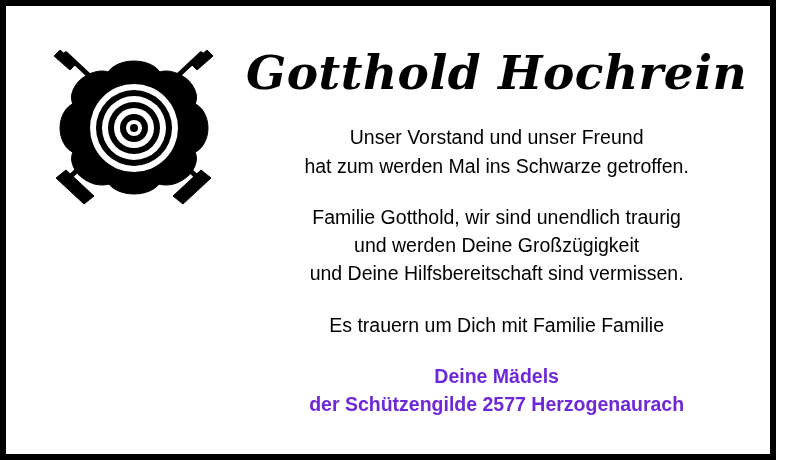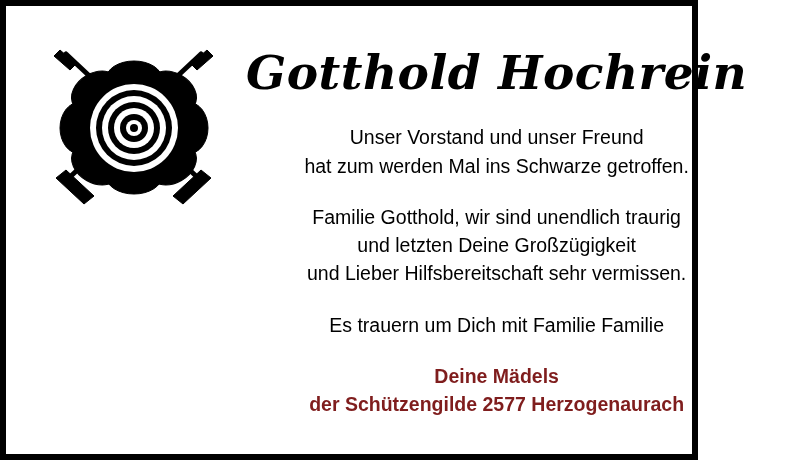--- a/index.html
+++ b/index.html
@@ -9,21 +9,21 @@
   }
   body {
     width: 800px;
     height: 460px;
     font-family: "Liberation Sans", sans-serif;
     overflow: hidden;
   }
   .obituary {
     position: relative;
     box-sizing: border-box;
-    width: 698px;
+    width: 776px;
     height: 460px;
     background: #ffffff;
     border: 6px solid #000000;
     padding: 0;
   }
   .inner {
     position: absolute;
     left: 0;
     top: 0;
     right: 0;
@@ -71,21 +71,21 @@
     margin: 12px;
   }
   .para.block-1 { margin-top: 26px; }
   .para.block-2 { margin-top: 23px; }
   .para.block-3 { margin-top: 23px; }
   .signature {
     font-family: "Liberation Sans", sans-serif;
     font-size: 19.5px;
     font-weight: 700;
     line-height: 1.45;
-    color: #7f1d1d;
+    color: #6d28d9;
     margin-top: 23px;
   }
   .line { display: block; }
 </style>
 </head>
 <body>
 
 <div class="obituary">
   <div class="inner">
 
@@ -135,22 +135,22 @@
 
       <div class="deceased-name">Gotthold Hochrein</div>
 
       <div class="para block-1">
         <span class="line">Unser Vorstand und unser Freund</span>
         <span class="line">hat zum werden Mal ins Schwarze getroffen.</span>
       </div>
 
       <div class="para block-2">
         <span class="line">Familie Gotthold, wir sind unendlich traurig</span>
-        <span class="line">und letzten Deine Großzügigkeit</span>
-        <span class="line">und Lieber Hilfsbereitschaft sehr vermissen.</span>
+        <span class="line">und werden Deine Großzügigkeit</span>
+        <span class="line">und Deine Hilfsbereitschaft sind vermissen.</span>
       </div>
 
       <div class="para block-3">
         <span class="line">Es trauern um Dich mit Familie Familie</span>
       </div>
 
       <div class="signature">
         <span class="line">Deine Mädels</span>
         <span class="line">der Schützengilde 2577 Herzogenaurach</span>
       </div>

